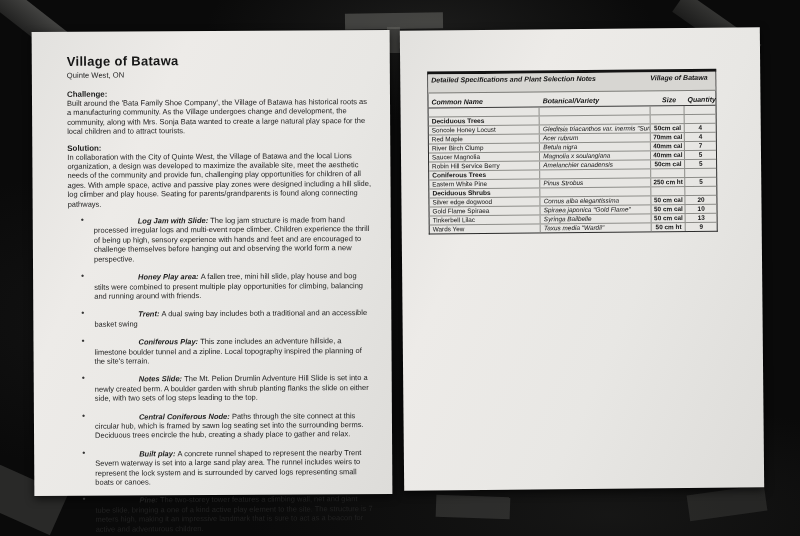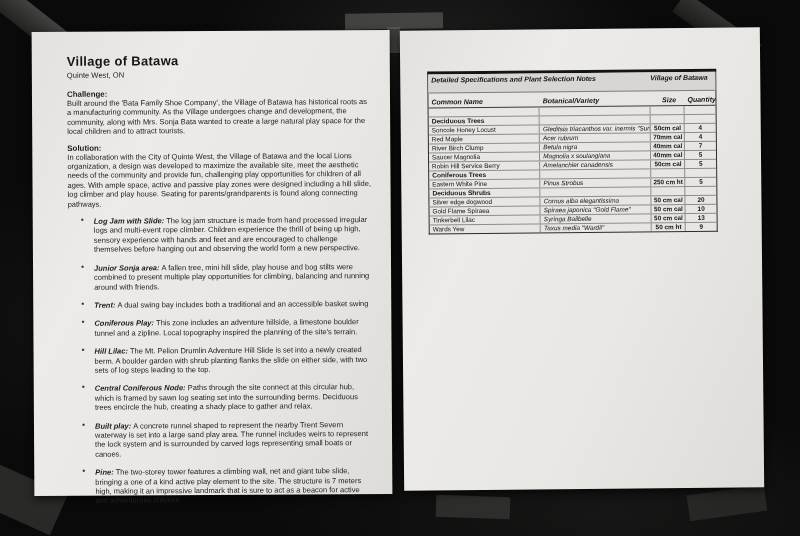--- a/index.html
+++ b/index.html
@@ -47,21 +47,21 @@
   .doc-subtitle{font-size:7.6px;margin-top:2px;margin-bottom:10px;}
   .sec-head{font-size:7.9px;font-weight:bold;margin-top:7px;}
   .sec-body{font-size:7.5px;line-height:9.4px;margin:0 0 2px 0;}
   ul.bullets{margin:8px 0 0 0;padding:0 0 0 26px;list-style:none;}
   ul.bullets li{
     position:relative;font-size:7.5px;line-height:9.4px;margin-bottom:9px;color:#222;
   }
   ul.bullets li::before{
     content:"\2022";position:absolute;left:-13px;top:-1px;font-size:9px;color:#333;
   }
-  .b-label{font-weight:bold;font-style:italic;}
+  .b-label{font-weight:bold;font-style:italic;margin-left:44px;}
 
   
   .spec-table{
     position:absolute;left:27px;top:41px;width:289px;
     border:1px solid #2c2c2c;border-top:3px solid #141414;
     background:#e7e6e3;box-sizing:border-box;color:#141414;
   }
   .t-titlebar{
     position:relative;background:#d7d6d2;
     padding:2px 4px 7px 3px;border-bottom:1px solid #7e7e7a;
@@ -108,24 +108,24 @@
         <p class="sec-body">Built around the 'Bata Family Shoe Company', the Village of Batawa has historical roots as a manufacturing community.  As the Village undergoes change and development, the community, along with Mrs. Sonja Bata wanted to create a large natural play space for the local children and to attract tourists.</p>
       </div>
 
       <div class="section">
         <div class="sec-head">Solution:</div>
         <p class="sec-body">In collaboration with the City of Quinte West, the Village of Batawa and the local Lions organization, a design was developed to maximize the available site, meet the aesthetic needs of the community and provide fun, challenging play opportunities for children of all ages.  With ample space, active and passive play zones were designed including a hill slide, log climber and play house.  Seating for parents/grandparents is found along connecting pathways.</p>
       </div>
 
       <ul class="bullets" id="bullet-list">
           <li><span class="b-label">Log Jam with Slide: </span>The log jam structure is made from hand processed irregular logs and multi-event rope climber.  Children experience the thrill of being up high, sensory experience with hands and feet and are encouraged to challenge themselves before hanging out and observing the world form a new perspective.</li>
-          <li><span class="b-label">Junior Sonja area: </span>A fallen tree, mini hill slide, play house and bog stilts were combined to present multiple play opportunities for climbing, balancing and running around with friends.</li>
+          <li><span class="b-label">Honey Play area: </span>A fallen tree, mini hill slide, play house and bog stilts were combined to present multiple play opportunities for climbing, balancing and running around with friends.</li>
           <li><span class="b-label">Trent: </span>A dual swing bay includes both a traditional and an accessible basket swing</li>
           <li><span class="b-label">Coniferous Play: </span>This zone includes an adventure hillside, a limestone boulder tunnel and a zipline. Local topography inspired the planning of the site's terrain.</li>
-          <li><span class="b-label">Hill Lilac: </span>The Mt. Pelion Drumlin Adventure Hill Slide is set into a newly created berm. A boulder garden with shrub planting flanks the slide on either side, with two sets of log steps leading to the top.</li>
+          <li><span class="b-label">Notes Slide: </span>The Mt. Pelion Drumlin Adventure Hill Slide is set into a newly created berm. A boulder garden with shrub planting flanks the slide on either side, with two sets of log steps leading to the top.</li>
           <li><span class="b-label">Central Coniferous Node: </span>Paths through the site connect at this circular hub, which is framed by sawn log seating set into the surrounding berms. Deciduous trees encircle the hub, creating a shady place to gather and relax.</li>
           <li><span class="b-label">Built play: </span>A concrete runnel shaped to represent the nearby Trent Severn waterway is set into a large sand play area. The runnel includes weirs to represent the lock system and is surrounded by carved logs representing small boats or canoes.</li>
           <li><span class="b-label">Pine: </span>The two-storey tower features a climbing wall, net and giant tube slide, bringing a one of a kind active play element to the site.  The structure is 7 meters high, making it an impressive landmark that is sure to act as a beacon for active and adventurous children.</li>
         </ul>
     </div>
   </div>
 
   <div class="page page-right">
     <div class="spec-table">
       <div class="t-titlebar">

